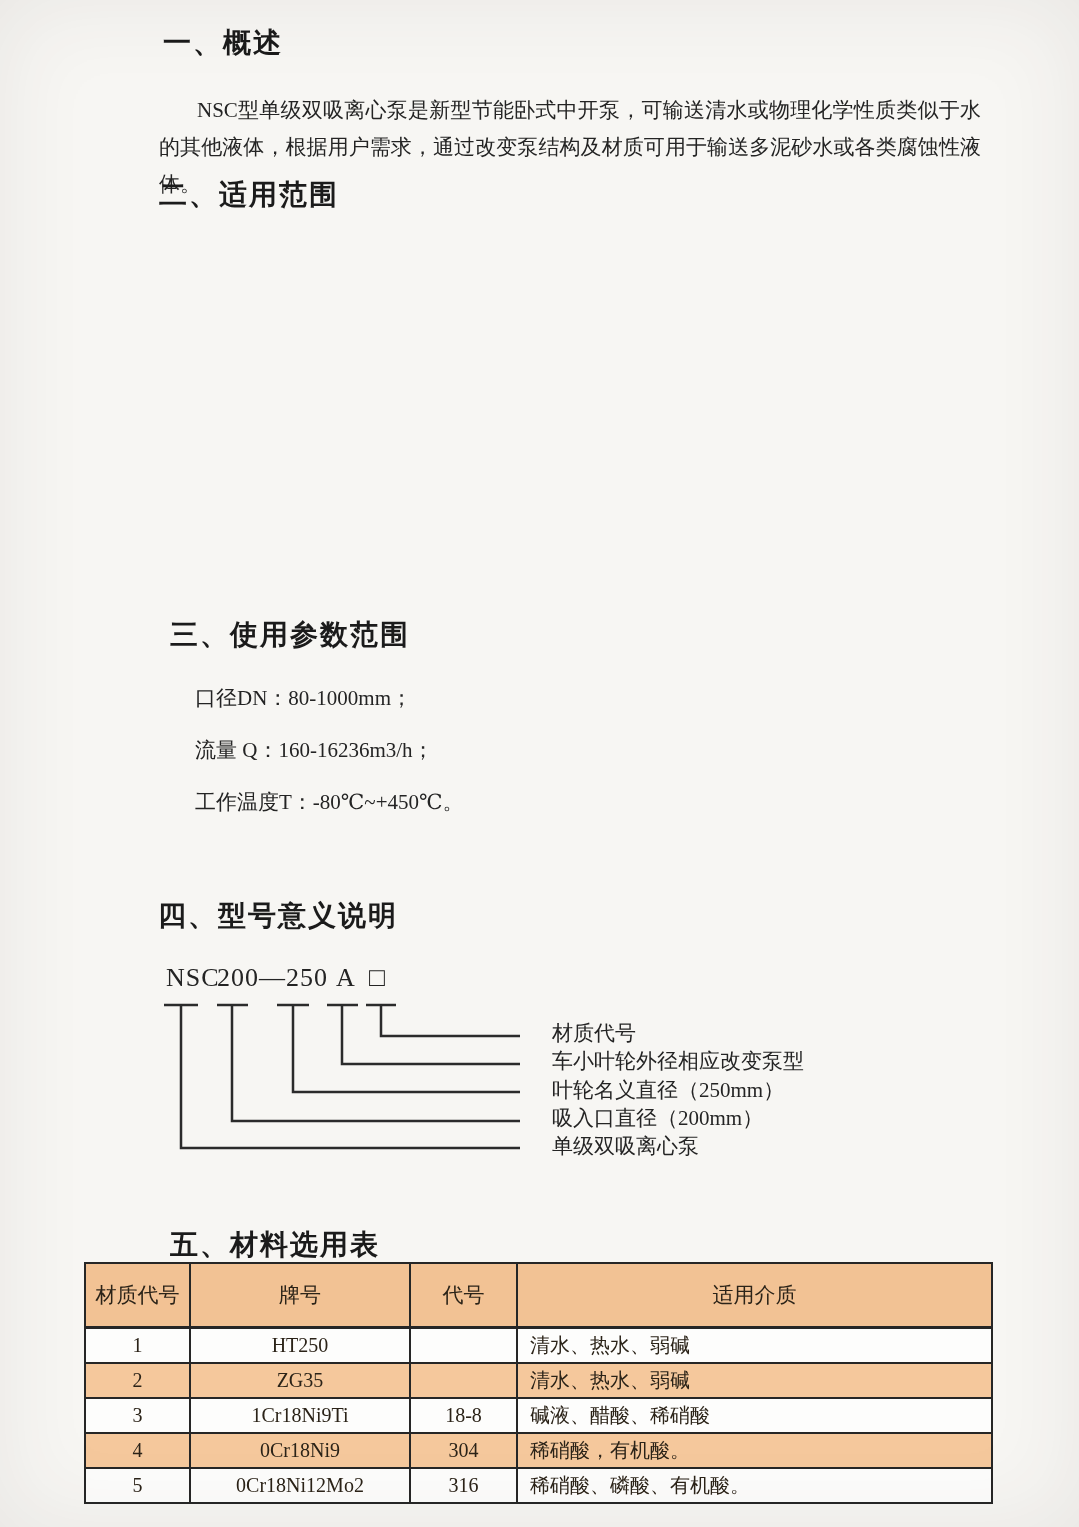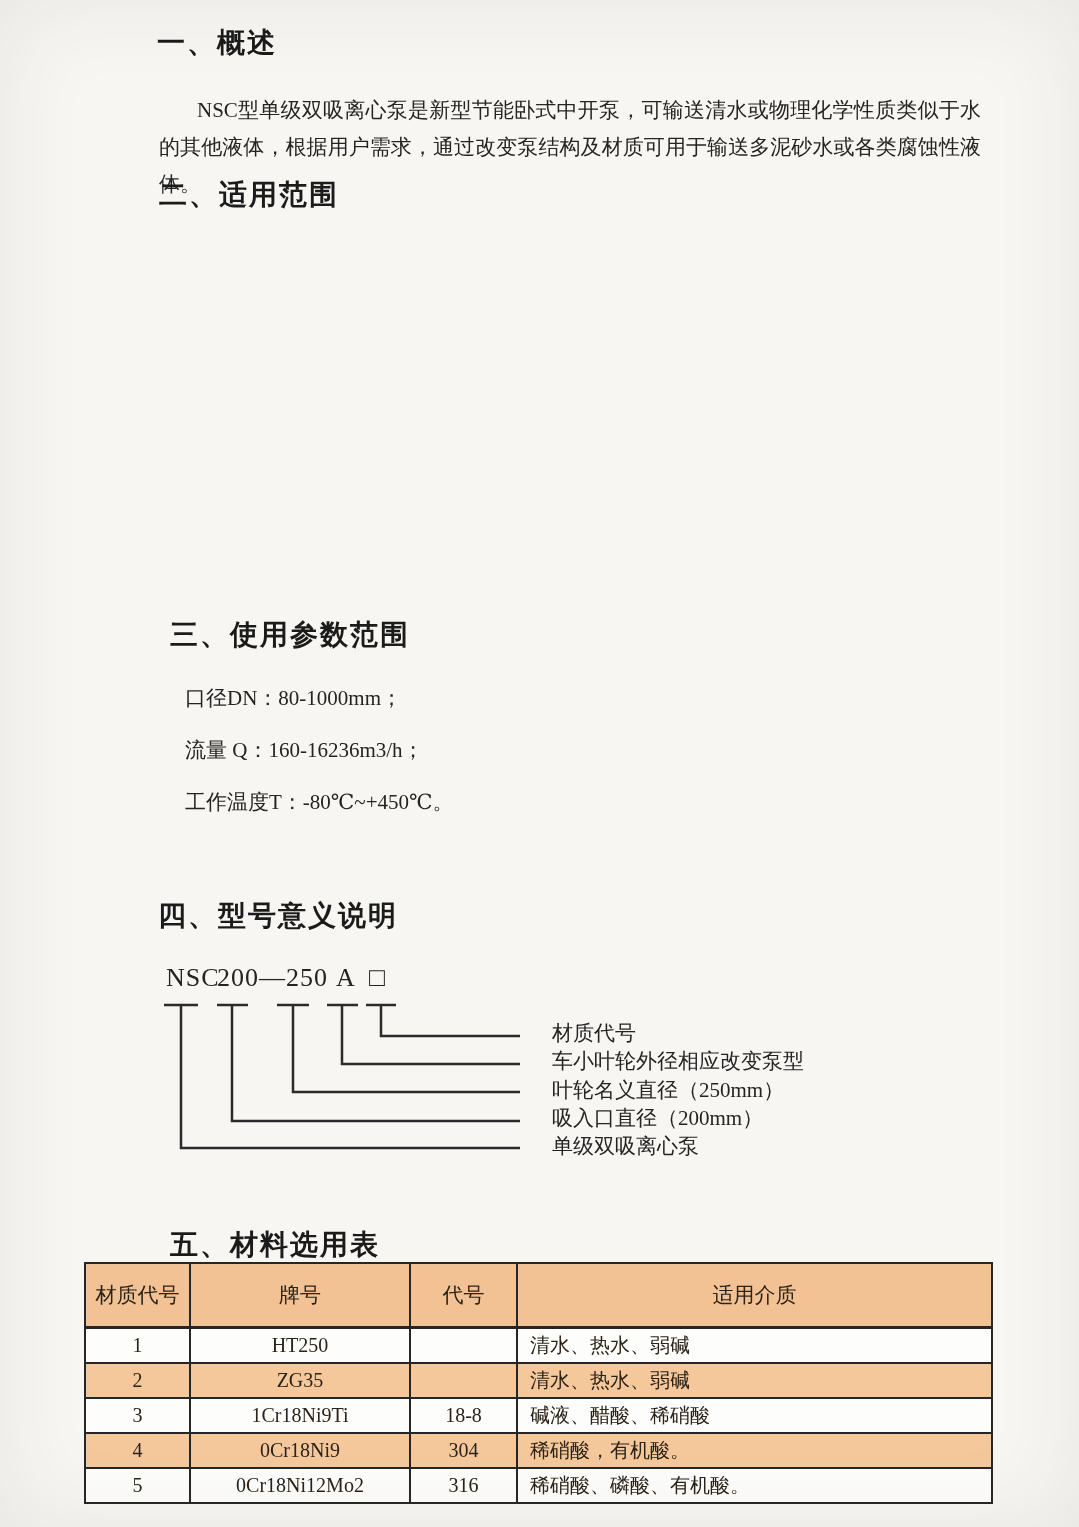--- a/index.html
+++ b/index.html
@@ -38,21 +38,21 @@
     font-size:21px;
     line-height:37px;
     text-align:justify;
     text-indent:38px;
   }
   .vlist{position:absolute;white-space:nowrap;}
   .vlist .li{font-size:21px;}
   .scope-list{left:160px;top:241px;}
   .scope-list .li{line-height:51px;}
   .param-list{left:185px;top:672px;}
-  .param-list .li{line-height:52px;}
+  .param-list .li{line-height:52px;margin-left:10px;}
   .code-token{
     position:absolute;
     font-size:26px;
     letter-spacing:1px;
     white-space:nowrap;
   }
   .model-lines{position:absolute;left:100px;top:995px;}
   .model-label{
     position:absolute;
     left:552px;
@@ -95,21 +95,21 @@
     text-align:left;
     padding-left:12px;
     margin-left:12px;
   }
 </style>
 </head>
 <body>
 
 <div class="page">
 
-  <div class="hd" style="left:157px;top:24px">一、概述</div>
+  <div class="hd" style="left:163px;top:24px">一、概述</div>
   <p class="para">NSC型单级双吸离心泵是新型节能卧式中开泵，可输送清水或物理化学性质类似于水的其他液体，根据用户需求，通过改变泵结构及材质可用于输送多泥砂水或各类腐蚀性液体。</p>
 
   <div class="hd" style="left:159px;top:176px">二、适用范围</div>
 
   <div class="hd" style="left:170px;top:616px">三、使用参数范围</div>
   <div class="vlist param-list">
     <div class="li">口径DN：80-1000mm；</div>
     <div class="li">流量 Q：160-16236m3/h；</div>
     <div class="li">工作温度T：-80℃~+450℃。</div>
   </div>

